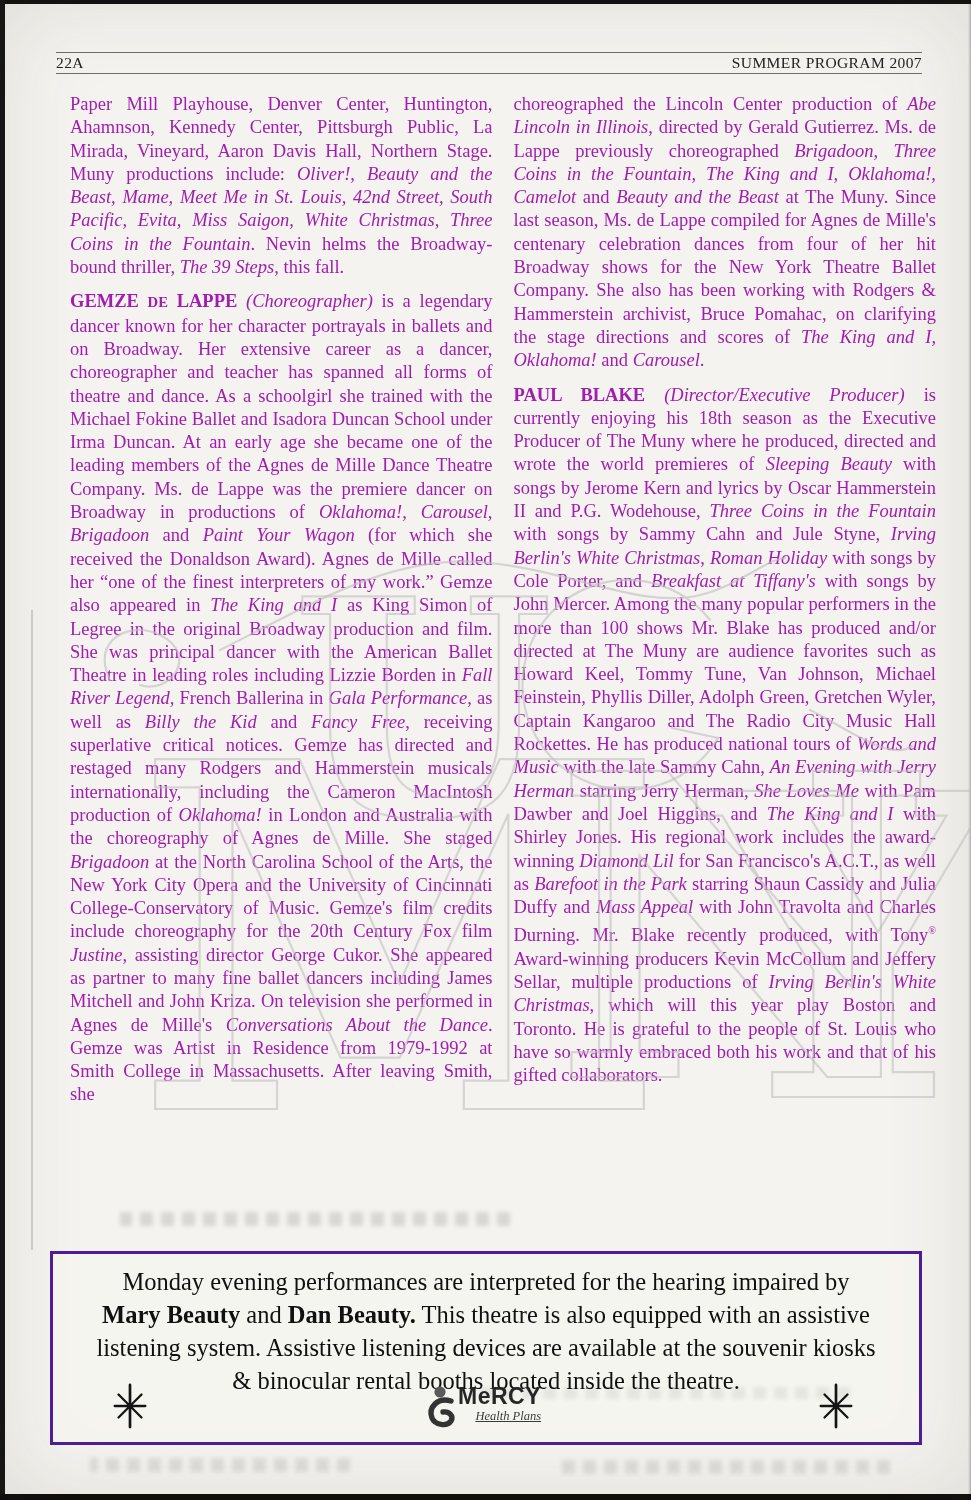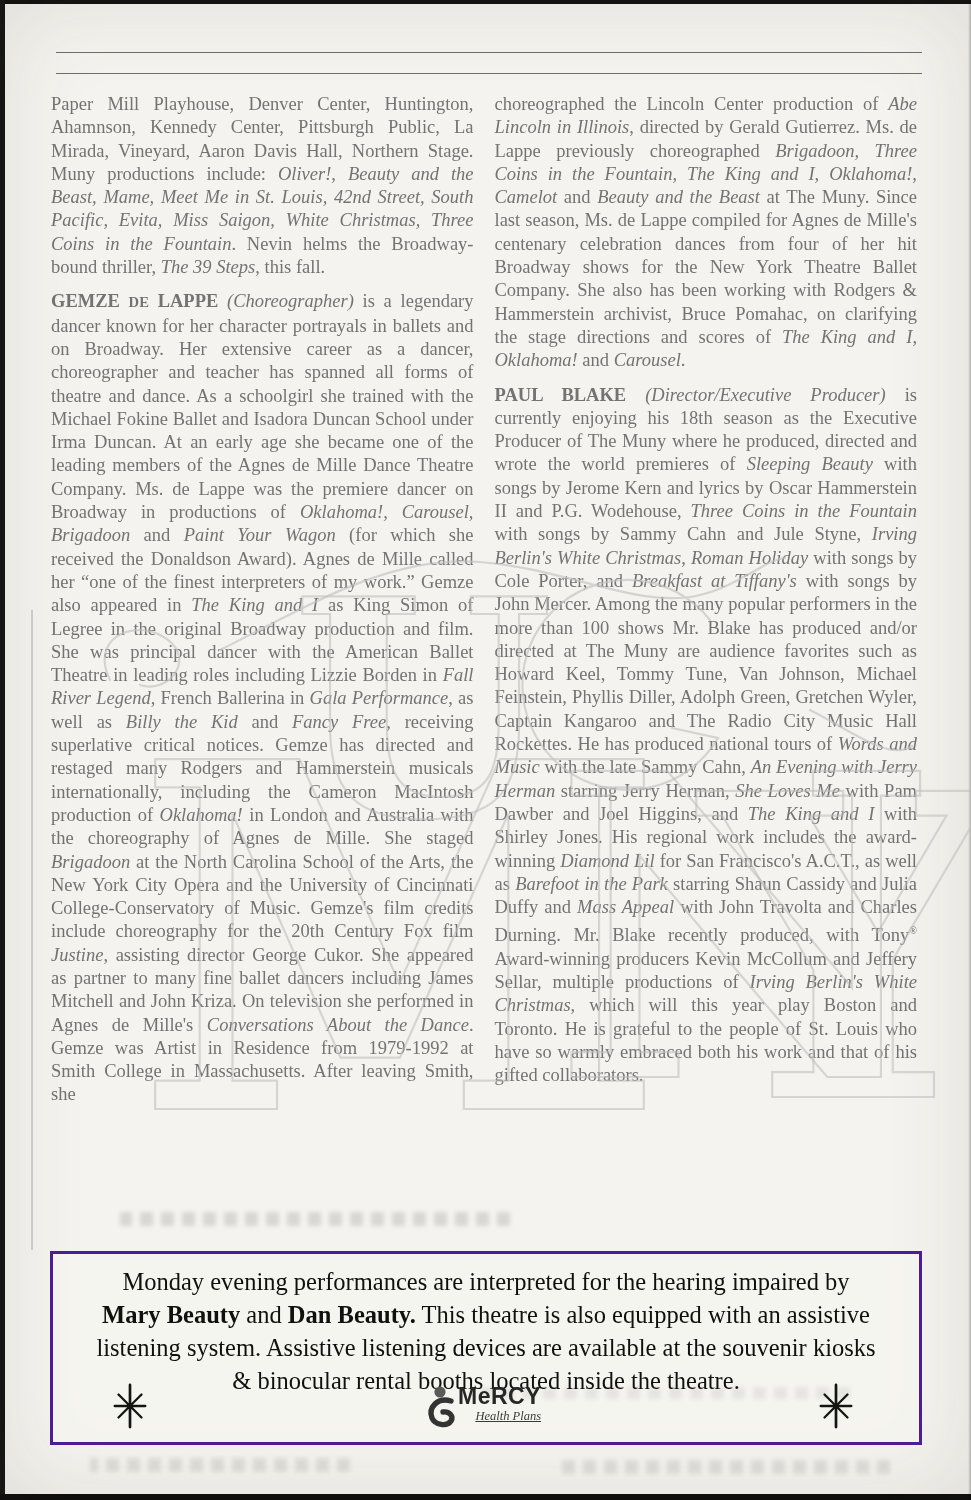--- a/index.html
+++ b/index.html
@@ -17,23 +17,23 @@
     background:linear-gradient(to left,rgba(0,0,0,.25),rgba(0,0,0,0));}
   .gutter-line{position:absolute;left:31px;top:610px;width:2px;height:640px;
     background:#8f8f8f;opacity:.35;filter:blur(.6px);}
   
   .rule{position:absolute;left:56px;right:49px;height:1px;background:#6e6e6e;}
   .rule-1{top:52px}.rule-2{top:73px}
   .header-row{position:absolute;top:53px;left:56px;right:49px;height:19px;
     display:flex;justify-content:space-between;align-items:center;
     font-size:15.5px;letter-spacing:.4px;color:#222;}
   
-  .columns{position:absolute;top:93px;left:51px;width:866px;
+  .columns{position:absolute;top:93px;left:70px;width:866px;
     display:grid;grid-template-columns:1fr 1fr;column-gap:21px;
-    font-size:18.5px;line-height:23.3px;text-align:justify;color:#737373;}
+    font-size:18.5px;line-height:23.3px;text-align:justify;color:#a21caf;}
   .columns p{margin:0;}
   .columns p + p{margin-top:11px;}
   .force-last{text-align-last:justify;}
   .smallcap{font-size:79%;}
   sup{font-size:55%;}
   i{font-style:italic;} b{font-weight:bold;}
   
   .wm{position:absolute;line-height:1;color:transparent;
     -webkit-text-stroke:2.2px #bcbcbc;opacity:.55;pointer-events:none;
     font-family:"DejaVu Serif",serif;z-index:5;font-weight:bold;}
@@ -72,20 +72,24 @@
 
 <div class="page">
 
   <div class="edge-top"></div>
   <div class="edge-left"></div>
   <div class="edge-bottom"></div>
   <div class="edge-right"></div>
   <div class="gutter-line"></div>
 
   <div class="rule rule-1"></div>
+  <div class="header-row">
+    <span>22A</span>
+    <span>SUMMER PROGRAM 2007</span>
+  </div>
   <div class="rule rule-2"></div>
 
   <div class="columns">
     <div>
       <p>Paper Mill Playhouse, Denver Center, Huntington, Ahamnson, Kennedy Center, Pittsburgh Public, La Mirada, Vineyard, Aaron Davis Hall, Northern Stage. Muny productions include: <i>Oliver!, Beauty and the Beast, Mame, Meet Me in St. Louis, 42nd Street, South Pacific, Evita, Miss Saigon, White Christmas, Three Coins in the Fountain</i>. Nevin helms the Broadway-bound thriller, <i>The 39 Steps</i>, this fall.</p>
       <p class="force-last"><b>GEMZE <span class="smallcap">DE</span> LAPPE</b> <i>(Choreographer)</i> is a legendary dancer known for her character portrayals in ballets and on Broadway. Her extensive career as a dancer, choreographer and teacher has spanned all forms of theatre and dance. As a schoolgirl she trained with the Michael Fokine Ballet and Isadora Duncan School under Irma Duncan. At an early age she became one of the leading members of the Agnes de Mille Dance Theatre Company. Ms. de Lappe was the premiere dancer on Broadway in productions of <i>Oklahoma!, Carousel, Brigadoon</i> and <i>Paint Your Wagon</i> (for which she received the Donaldson Award). Agnes de Mille called her “one of the finest interpreters of my work.” Gemze also appeared in <i>The King and I</i> as King Simon of Legree in the original Broadway production and film. She was principal dancer with the American Ballet Theatre in leading roles including Lizzie Borden in <i>Fall River Legend</i>, French Ballerina in <i>Gala Performance</i>, as well as <i>Billy the Kid</i> and <i>Fancy Free</i>, receiving superlative critical notices. Gemze has directed and restaged many Rodgers and Hammerstein musicals internationally, including the Cameron MacIntosh production of <i>Oklahoma!</i> in London and Australia with the choreography of Agnes de Mille. She staged <i>Brigadoon</i> at the North Carolina School of the Arts, the New York City Opera and the University of Cincinnati College-Conservatory of Music. Gemze's film credits include choreography for the 20th Century Fox film <i>Justine</i>, assisting director George Cukor. She appeared as partner to many fine ballet dancers including James Mitchell and John Kriza. On television she performed in Agnes de Mille's <i>Conversations About the Dance</i>. Gemze was Artist in Residence from 1979-1992 at Smith College in Massachusetts. After leaving Smith, she</p>
     </div>
     <div>
       <p>choreographed the Lincoln Center production of <i>Abe Lincoln in Illinois</i>, directed by Gerald Gutierrez. Ms. de Lappe previously choreographed <i>Brigadoon, Three Coins in the Fountain, The King and I, Oklahoma!, Camelot</i> and <i>Beauty and the Beast</i> at The Muny. Since last season, Ms. de Lappe compiled for Agnes de Mille's centenary celebration dances from four of her hit Broadway shows for the New York Theatre Ballet Company. She also has been working with Rodgers &amp; Hammerstein archivist, Bruce Pomahac, on clarifying the stage directions and scores of <i>The King and I, Oklahoma!</i> and <i>Carousel</i>.</p>
       <p><b>PAUL BLAKE</b> <i>(Director/Executive Producer)</i> is currently enjoying his 18th season as the Executive Producer of The Muny where he produced, directed and wrote the world premieres of <i>Sleeping Beauty</i> with songs by Jerome Kern and lyrics by Oscar Hammerstein II and P.G. Wodehouse, <i>Three Coins in the Fountain</i> with songs by Sammy Cahn and Jule Styne, <i>Irving Berlin's White Christmas</i>, <i>Roman Holiday</i> with songs by Cole Porter, and <i>Breakfast at Tiffany's</i> with songs by John Mercer. Among the many popular performers in the more than 100 shows Mr. Blake has produced and/or directed at The Muny are audience favorites such as Howard Keel, Tommy Tune, Van Johnson, Michael Feinstein, Phyllis Diller, Adolph Green, Gretchen Wyler, Captain Kangaroo and The Radio City Music Hall Rockettes. He has produced national tours of <i>Words and Music</i> with the late Sammy Cahn, <i>An Evening with Jerry Herman</i> starring Jerry Herman, <i>She Loves Me</i> with Pam Dawber and Joel Higgins, and <i>The King and I</i> with Shirley Jones. His regional work includes the award-winning <i>Diamond Lil</i> for San Francisco's A.C.T., as well as <i>Barefoot in the Park</i> starring Shaun Cassidy and Julia Duffy and <i>Mass Appeal</i> with John Travolta and Charles Durning. Mr. Blake recently produced, with Tony<sup>®</sup> Award-winning producers Kevin McCollum and Jeffery Sellar, multiple productions of <i>Irving Berlin's White Christmas</i>, which will this year play Boston and Toronto. He is grateful to the people of St. Louis who have so warmly embraced both his work and that of his gifted collaborators.</p>

